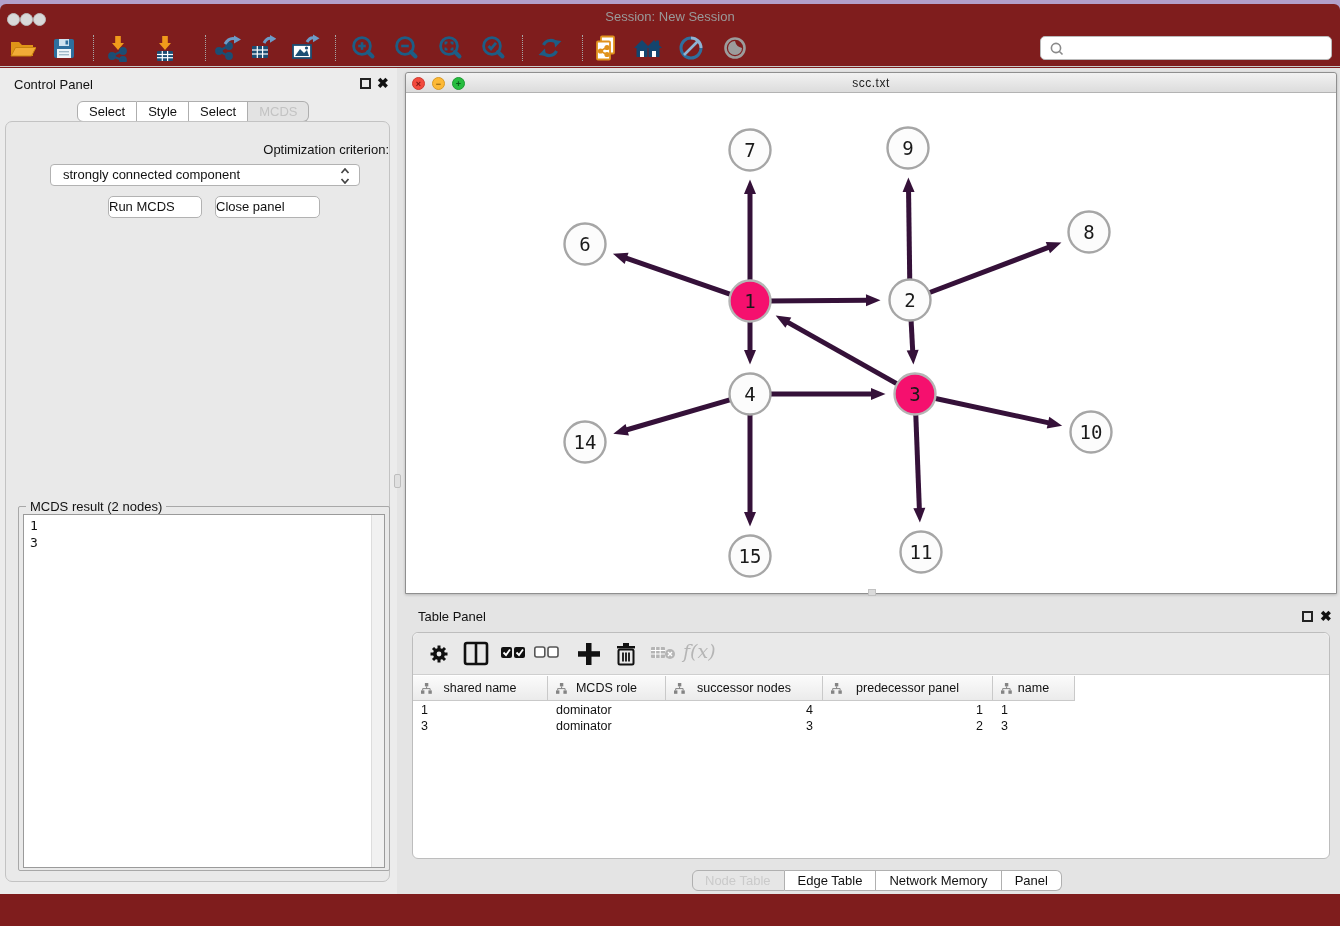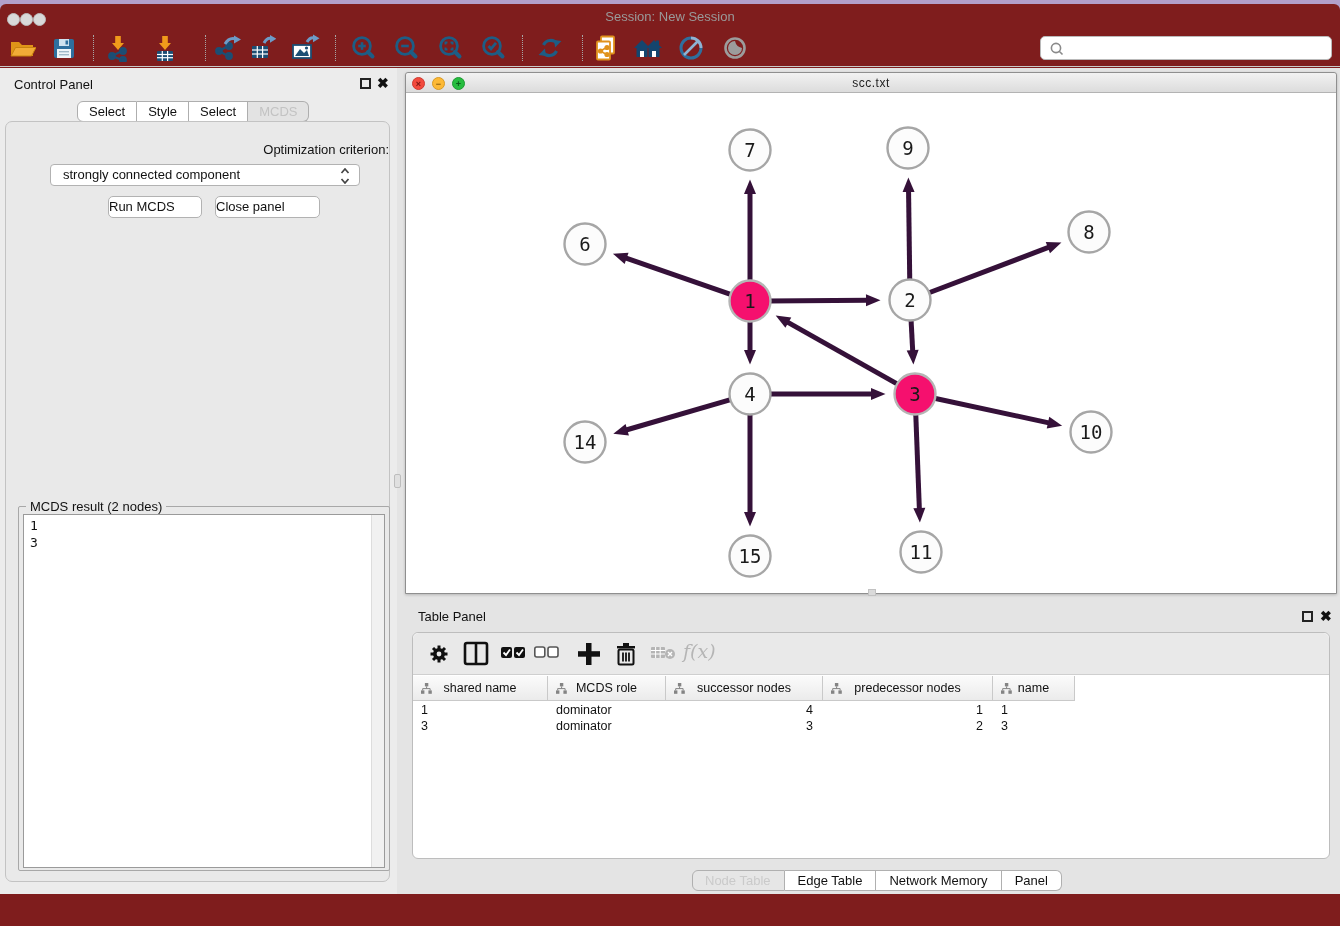--- a/index.html
+++ b/index.html
@@ -526,21 +526,21 @@
                     <rect x="0" y="7.4" width="3.4" height="3.4"></rect>
                     <rect x="7.4" y="7.4" width="3.4" height="3.4"></rect>
                   </g>
                   <g stroke="#848484" stroke-width="1">
                     <line x1="5.6" y1="3.4" x2="5.6" y2="5.6"></line>
                     <line x1="1.7" y1="5.6" x2="9.1" y2="5.6"></line>
                     <line x1="1.7" y1="5.6" x2="1.7" y2="7.4"></line>
                     <line x1="9.1" y1="5.6" x2="9.1" y2="7.4"></line>
                   </g>
                 </svg></span>
-              <span>predecessor nodes</span>
+              <span>predecessor panel</span>
             </div>
             <div class="th" style="width: 82px;">
               <span class="sort-ico"><svg width="11" height="11">
                   <g fill="#848484">
                     <rect x="3.9" y="0" width="3.4" height="3.4"></rect>
                     <rect x="0" y="7.4" width="3.4" height="3.4"></rect>
                     <rect x="7.4" y="7.4" width="3.4" height="3.4"></rect>
                   </g>
                   <g stroke="#848484" stroke-width="1">
                     <line x1="5.6" y1="3.4" x2="5.6" y2="5.6"></line>

